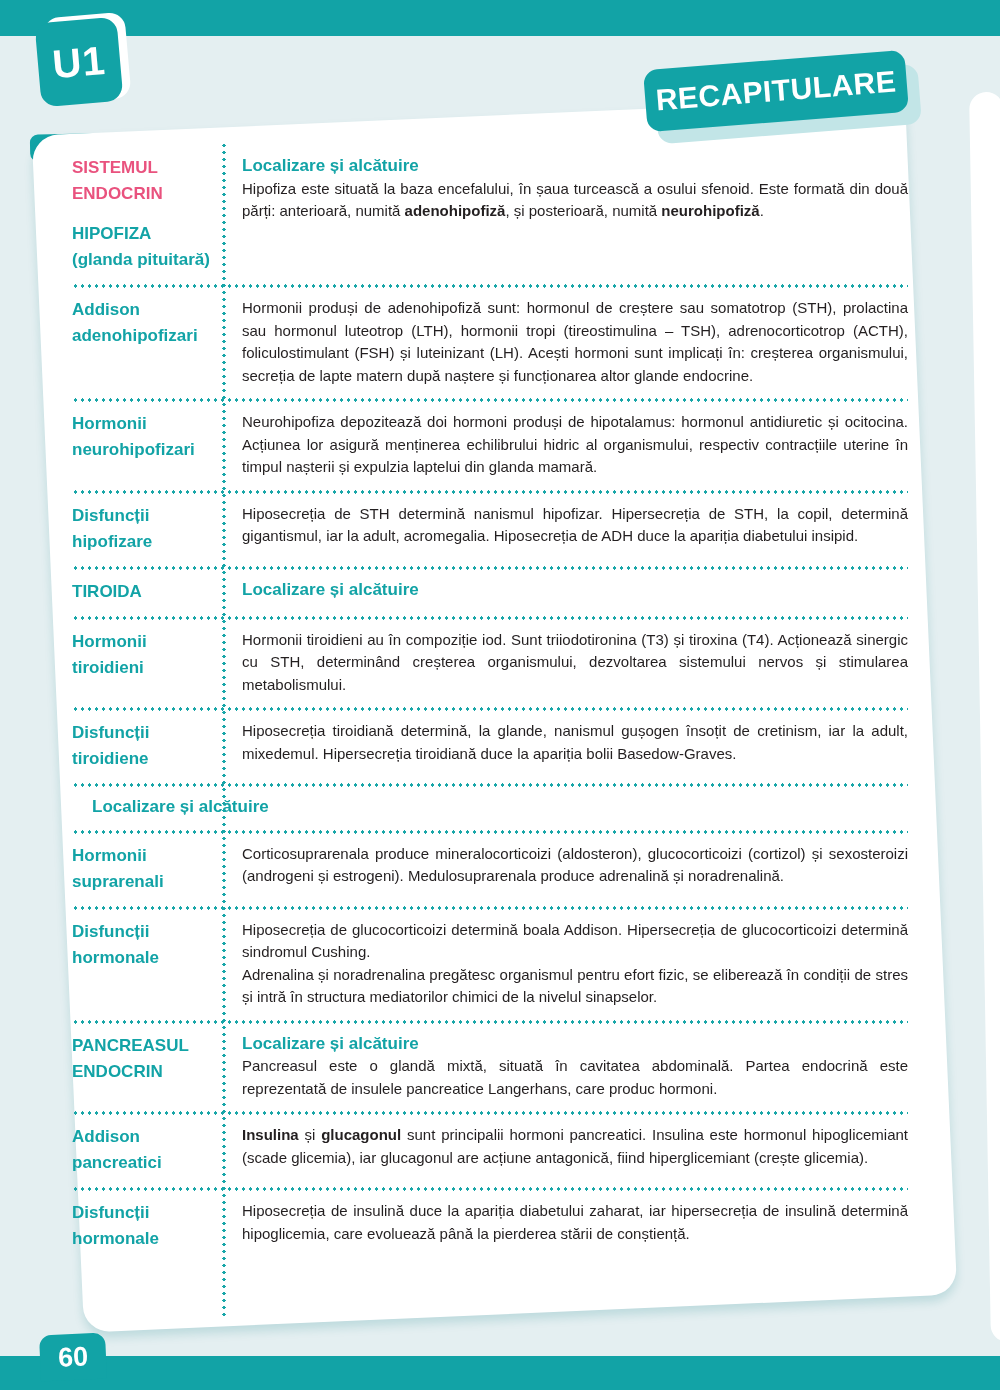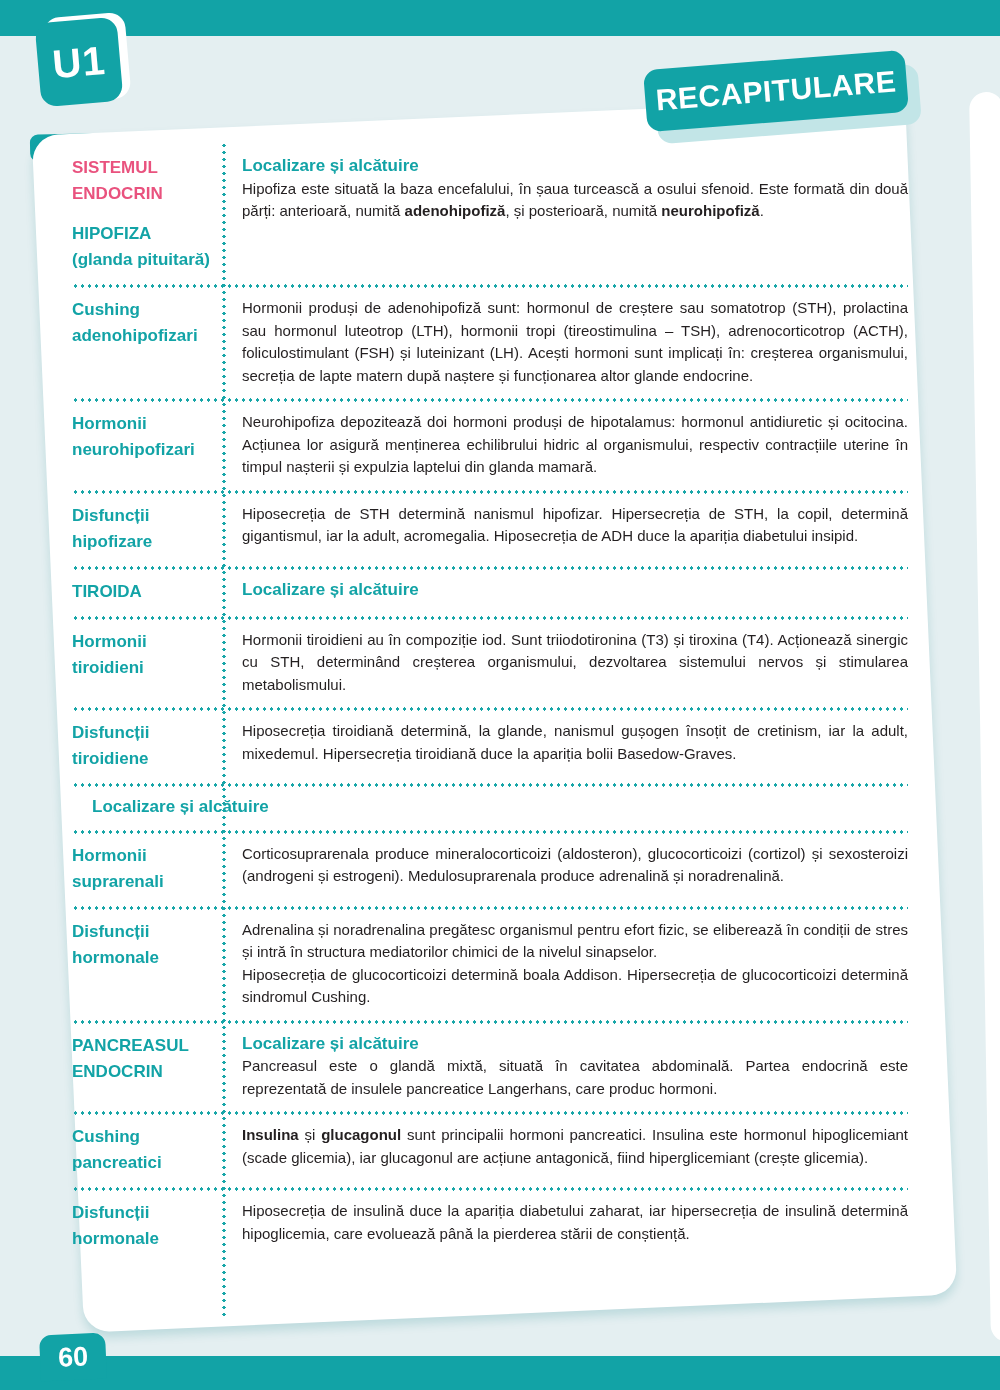--- a/index.html
+++ b/index.html
@@ -122,21 +122,21 @@
     <div class="cell-right">
       <div class="row-heading">Localizare și alcătuire</div>
       <div class="row-body">
               <p>Hipofiza este situată la baza encefalului, în șaua turcească a osului sfenoid. Este formată din două părți: anterioară, numită <b>adenohipofiză</b>, și posterioară, numită <b>neurohipofiză</b>.</p>
             </div>
     </div>
   </div>
 <div class="sep"></div>
   <div class="row">
     <div class="cell-left">
-            <div class="term">Cushing adenohipofizari</div>
+            <div class="term">Addison adenohipofizari</div>
           </div>
     <div class="cell-right">
 
       <div class="row-body">
               <p>Hormonii produși de adenohipofiză sunt: hormonul de creștere sau somatotrop (STH), prolactina sau hormonul luteotrop (LTH), hormonii tropi (tireostimulina – TSH), adrenocorticotrop (ACTH), foliculostimulant (FSH) și luteinizant (LH). Acești hormoni sunt implicați în: creșterea organismului, secreția de lapte matern după naștere și funcționarea altor glande endocrine.</p>
             </div>
     </div>
   </div>
 <div class="sep"></div>
   <div class="row">
@@ -214,41 +214,41 @@
     </div>
   </div>
 <div class="sep"></div>
   <div class="row">
     <div class="cell-left">
             <div class="term">Disfuncții hormonale</div>
           </div>
     <div class="cell-right">
 
       <div class="row-body">
+              <p>Hiposecreția de glucocorticoizi determină boala Addison. Hipersecreția de glucocorticoizi determină sindromul Cushing.</p>
               <p>Adrenalina și noradrenalina pregătesc organismul pentru efort fizic, se eliberează în condiții de stres și intră în structura mediatorilor chimici de la nivelul sinapselor.</p>
-              <p>Hiposecreția de glucocorticoizi determină boala Addison. Hipersecreția de glucocorticoizi determină sindromul Cushing.</p>
             </div>
     </div>
   </div>
 <div class="sep"></div>
   <div class="row">
     <div class="cell-left">
             <div class="term">PANCREASUL ENDOCRIN</div>
           </div>
     <div class="cell-right">
       <div class="row-heading">Localizare și alcătuire</div>
       <div class="row-body">
               <p>Pancreasul este o glandă mixtă, situată în cavitatea abdominală. Partea endocrină este reprezentată de insulele pancreatice Langerhans, care produc hormoni.</p>
             </div>
     </div>
   </div>
 <div class="sep"></div>
   <div class="row">
     <div class="cell-left">
-            <div class="term">Cushing pancreatici</div>
+            <div class="term">Addison pancreatici</div>
           </div>
     <div class="cell-right">
 
       <div class="row-body">
               <p><b>Insulina</b> și <b>glucagonul</b> sunt principalii hormoni pancreatici. Insulina este hormonul hipoglicemiant (scade glicemia), iar glucagonul are acțiune antagonică, fiind hiperglicemiant (crește glicemia).</p>
             </div>
     </div>
   </div>
 <div class="sep"></div>
   <div class="row">

